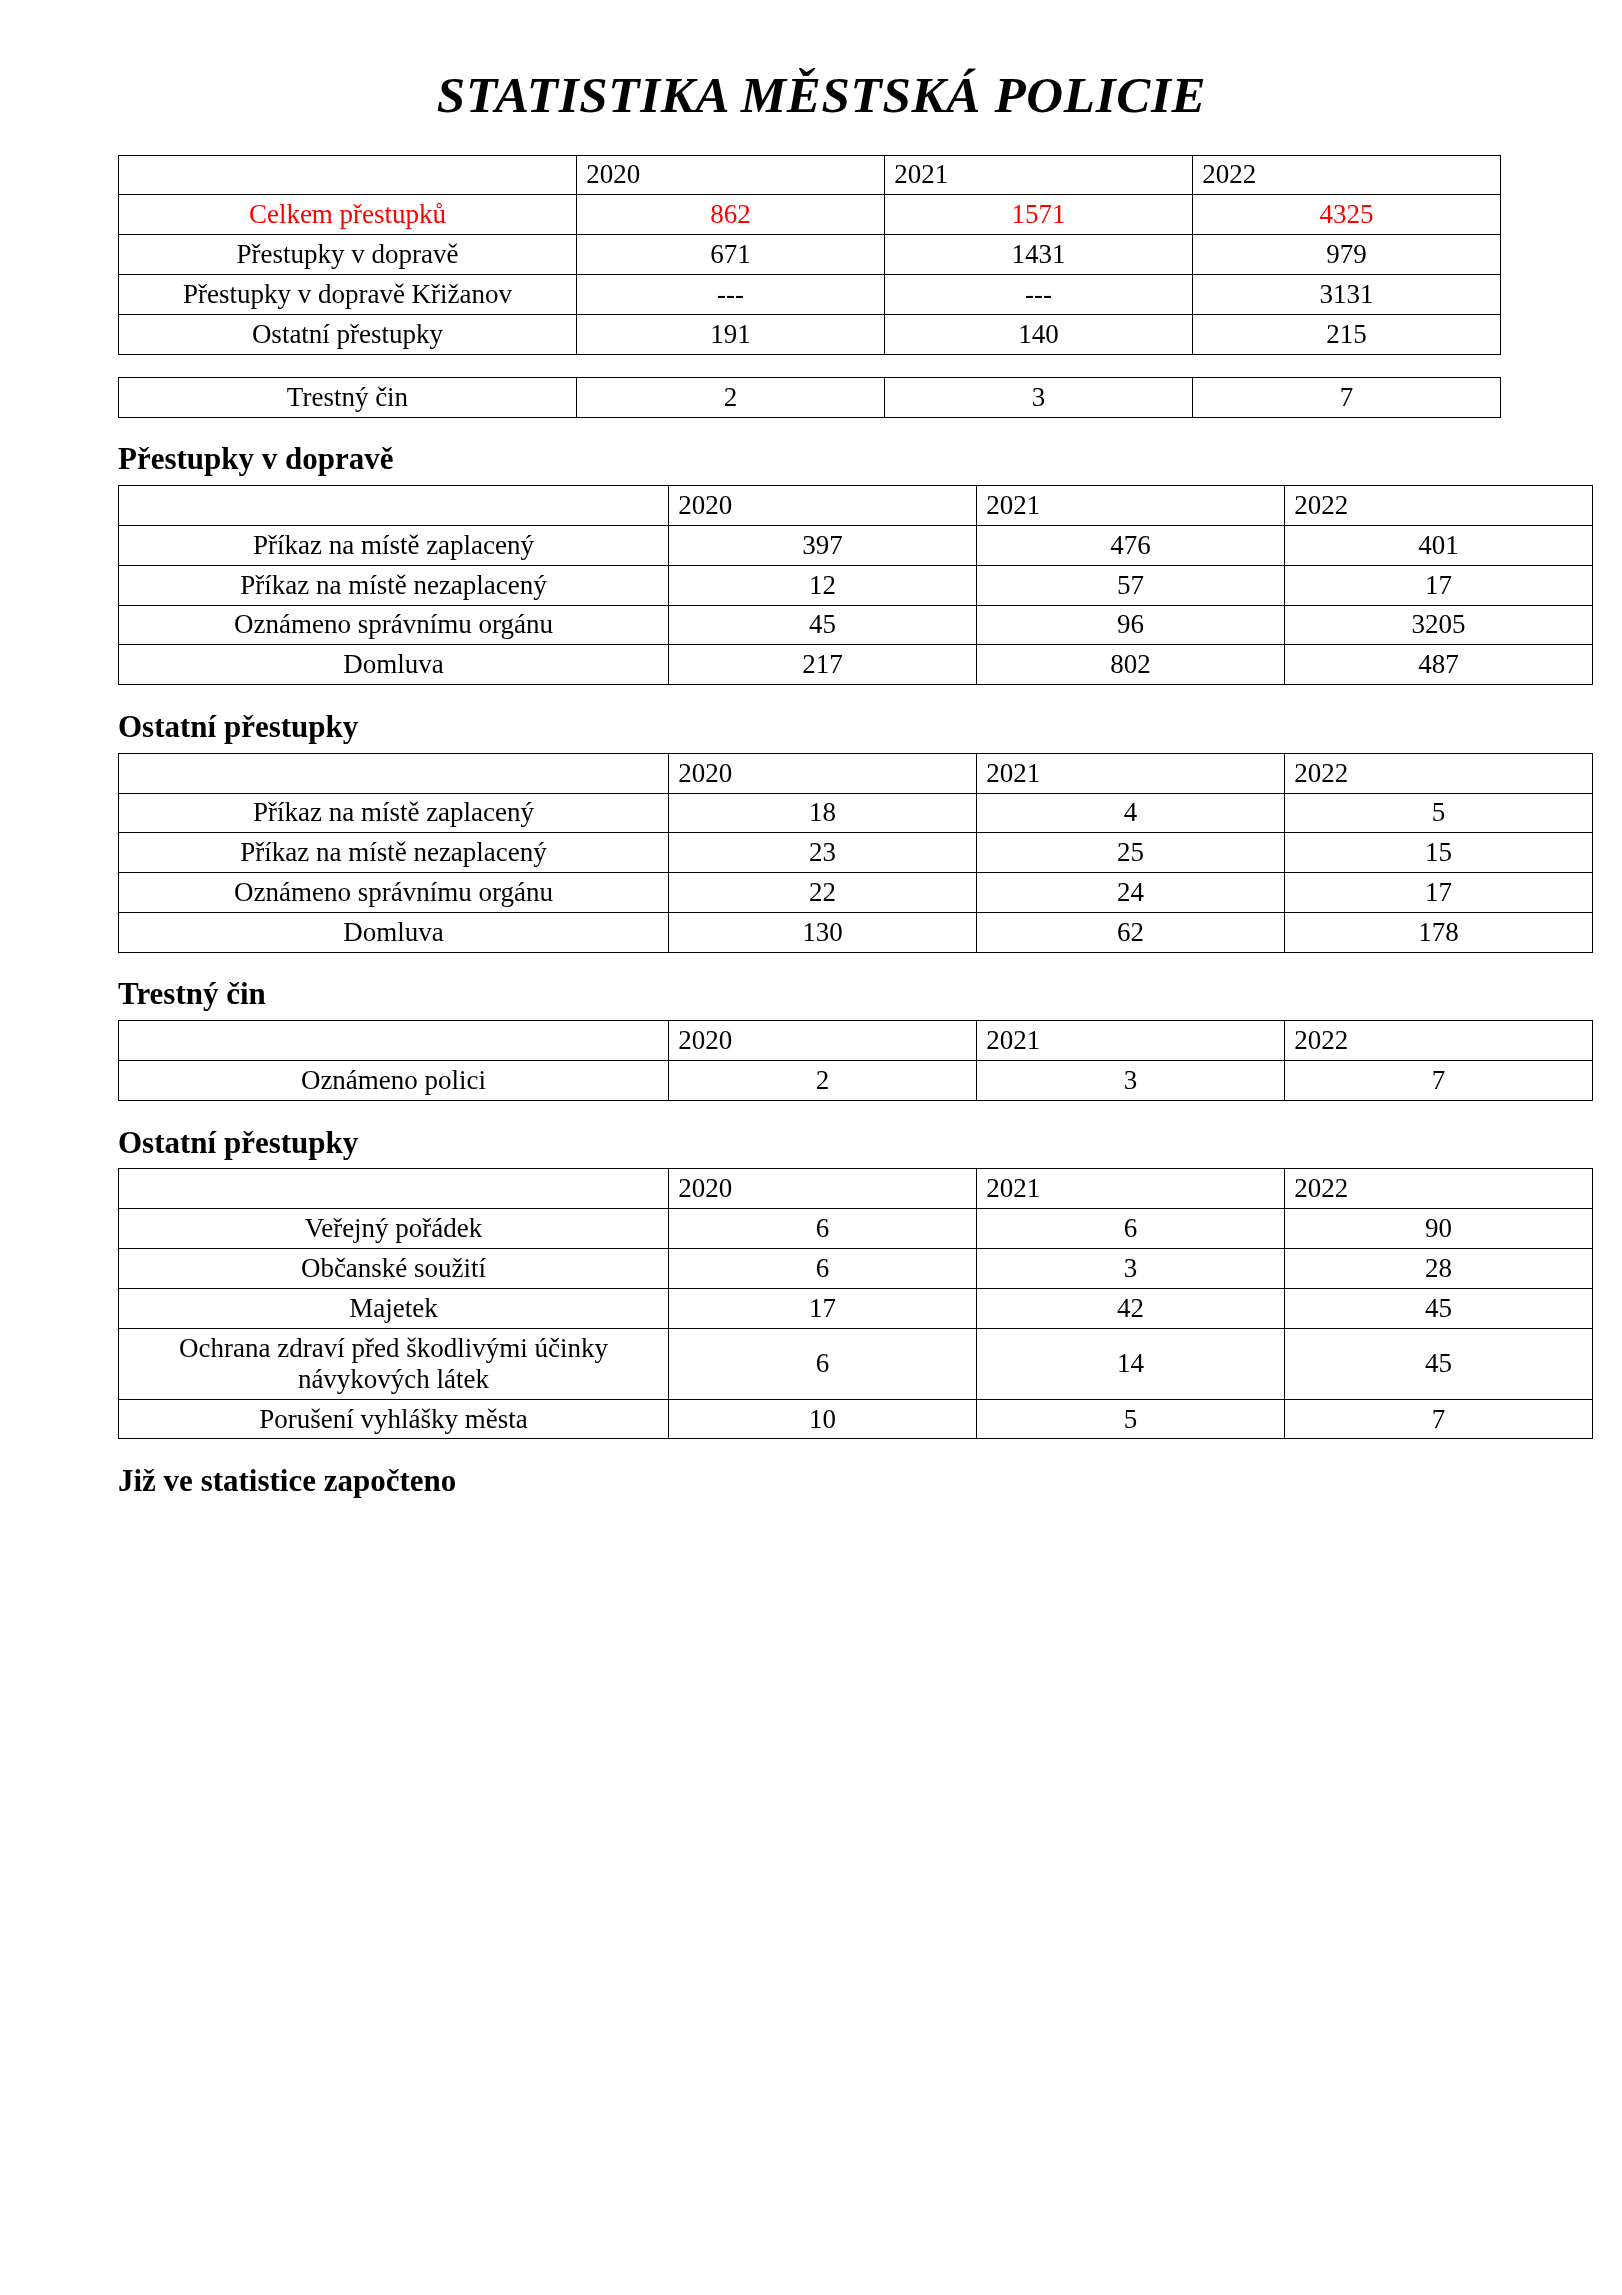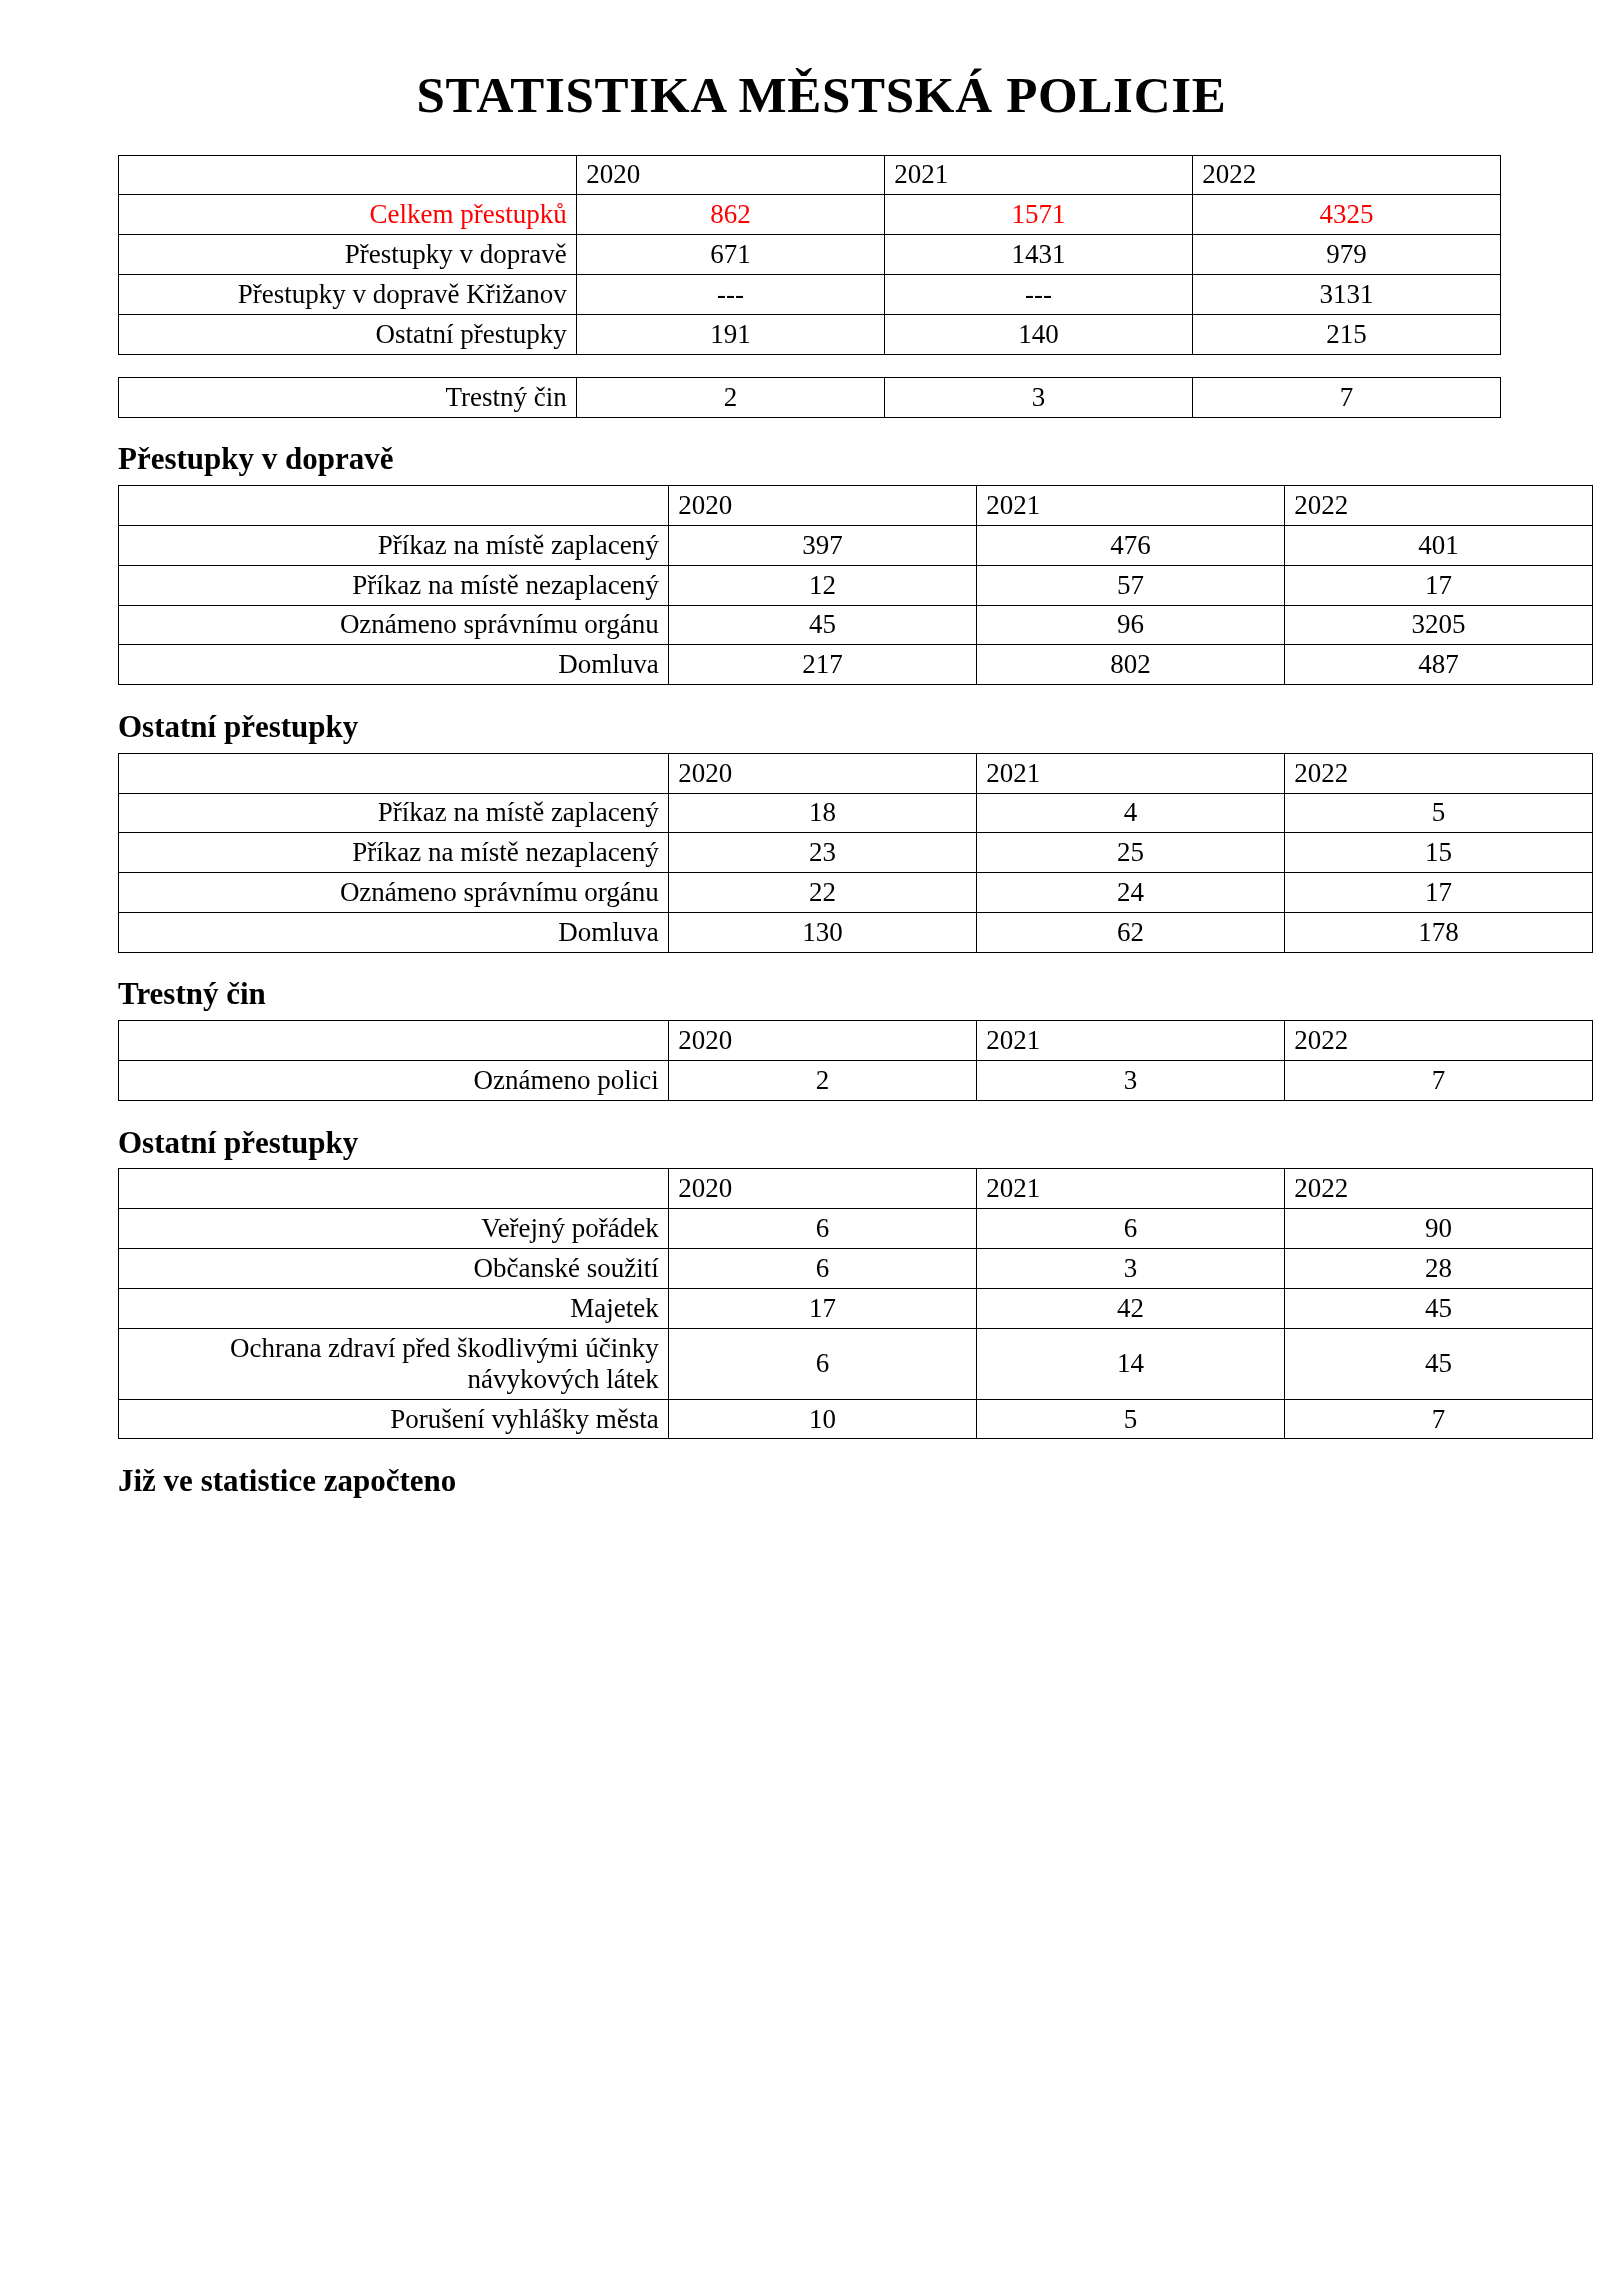--- a/index.html
+++ b/index.html
@@ -21,37 +21,38 @@
     padding: 46px 98px 0 118px;
   }
   h1.doc-title {
     font-family: "Liberation Serif", serif;
     font-size: 51px;
     font-weight: bold;
     text-align: center;
     letter-spacing: 0.7px;
     margin: 19.6px 0 31px 0;
     padding: 0;
+    font-style: italic;
   }
   table.stat {
     border-collapse: collapse;
     table-layout: fixed;
     width: 1381px;
     margin: 0 0 0 0;
   }
   table.stat td, table.stat th {
     border: 1.3px solid #000000;
     font-size: 27px;
     font-weight: normal;
     padding: 3.9px 9.2px;
     vertical-align: middle;
     line-height: 1.15;
   }
   td.label {
-    text-align: right;
+    text-align: center;
     padding-left: 14.4px;
   }
   td.num {
     text-align: center;
   }
   th.yr {
     font-size: 41px;
     font-weight: bold;
     text-align: left;
     padding: 2.6px 0 6.5px 0;

